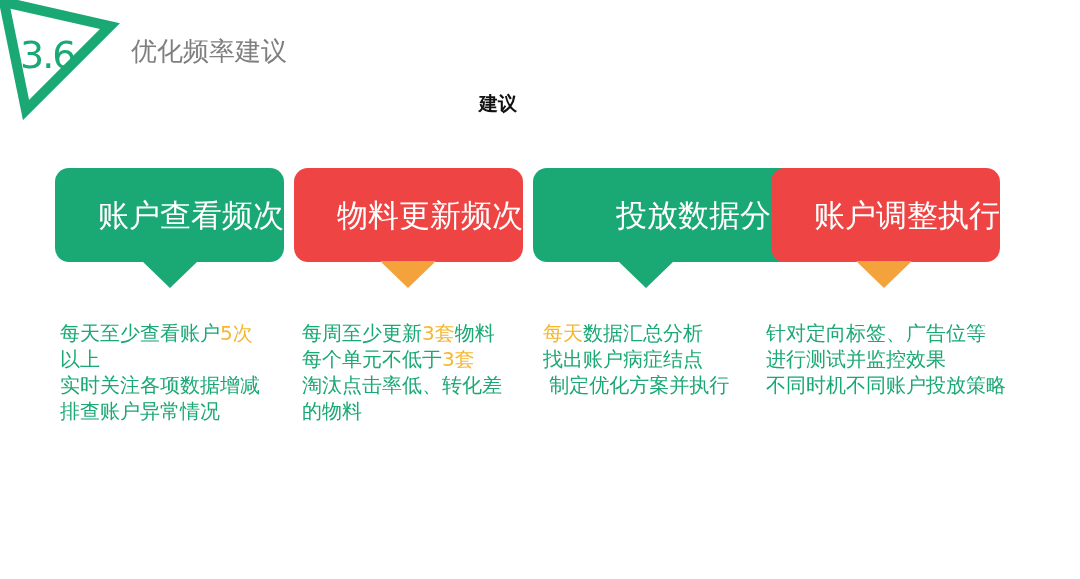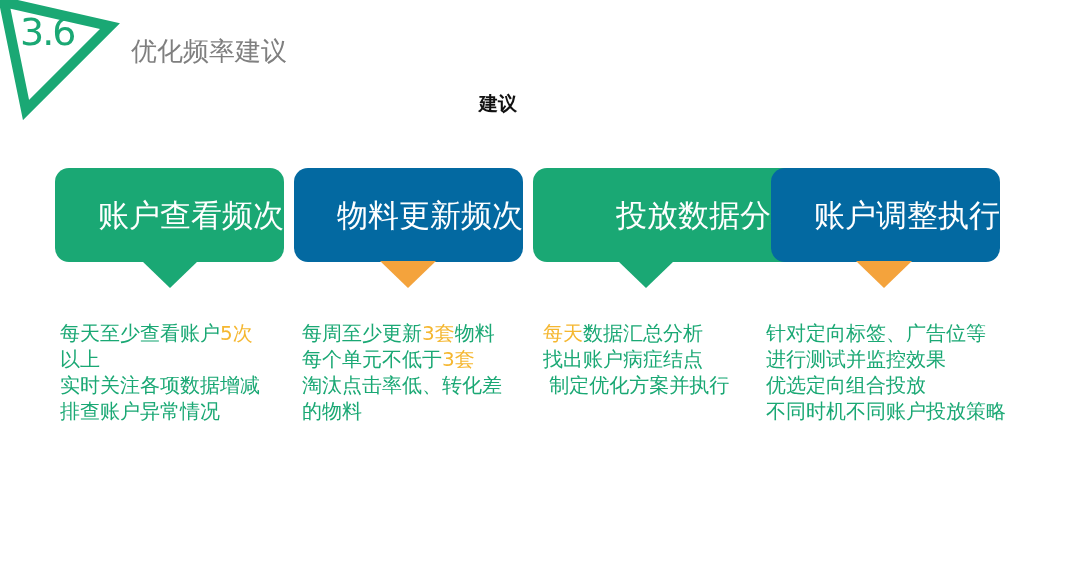--- a/index.html
+++ b/index.html
@@ -1,25 +1,25 @@
 <!DOCTYPE html>
 <html><head>
 <meta charset="utf-8">
 <style>
   html,body{margin:0;padding:0;background:#ffffff;}
   body{width:1080px;height:579px;position:relative;overflow:hidden;font-family:"DejaVu Sans","Liberation Sans",sans-serif;}
   .logo-tri{position:absolute;left:0;top:0;width:120px;height:120px;}
-  .section-num{position:absolute;left:20px;top:13px;font-size:38px;color:#1aa874;letter-spacing:-2px;line-height:1;}
+  .section-num{position:absolute;left:20px;top:36px;font-size:38px;color:#1aa874;letter-spacing:-2px;line-height:1;}
   .section-title{position:absolute;left:131px;top:38px;font-size:26px;color:#7f7f7f;line-height:1;}
   .subtitle{position:absolute;left:0;width:996px;top:94px;text-align:center;font-size:19px;color:#111;font-weight:bold;line-height:1;}
   .card{position:absolute;top:168px;width:229px;height:94px;border-radius:14px;display:flex;align-items:center;justify-content:flex-end;}
   .card .label{color:#fff;font-size:31px;line-height:1;white-space:nowrap;}
   .pointer{position:absolute;top:261px;width:0;height:0;border-left:28px solid transparent;border-right:28px solid transparent;}
   .green{background:#1aa874;}
-  .orange{background:#0369a1;}
+  .orange{background:#ef4444;}
   .pt-green{border-top:27px solid #1aa874;}
   .pt-orange{border-top:27px solid #f4a33c;}
   .desc{position:absolute;top:320px;font-size:20px;line-height:26px;color:#1aa874;white-space:nowrap;}
   .hl{color:#f5b730;}
 </style>
 </head>
 <body>
 
 <svg class="logo-tri" viewBox="0 0 120 120">
   <polygon points="4,2 110,26 26,110" fill="none" stroke="#1aa874" stroke-width="10" stroke-linejoin="miter"></polygon>
@@ -60,15 +60,14 @@
   <div style="white-space:pre;"><span> 制定优化方案并执行</span></div>
 </div>
 
 <div class="card orange" style="left:771px;">
   <span class="label">账户调整执行</span>
 </div>
 <div class="pointer pt-orange" style="left:856px;"></div>
 <div class="desc" style="left:766px;">
   <div><span>针对定向标签、广告位等</span></div>
   <div><span>进行测试并监控效果</span></div>
-  <div><span>优选定向组合投放</span></div>
   <div><span>不同时机不同账户投放策略</span></div>
 </div>
 
 </body></html>

